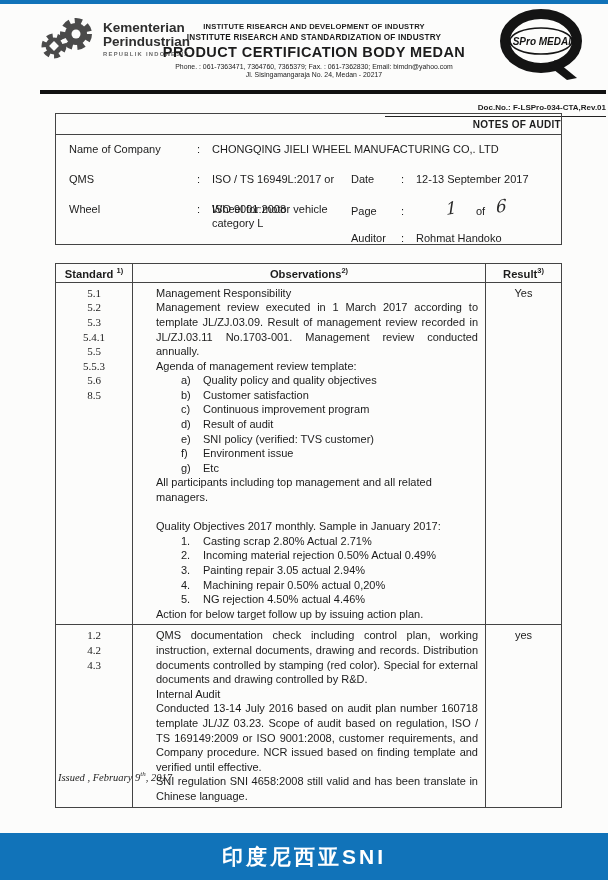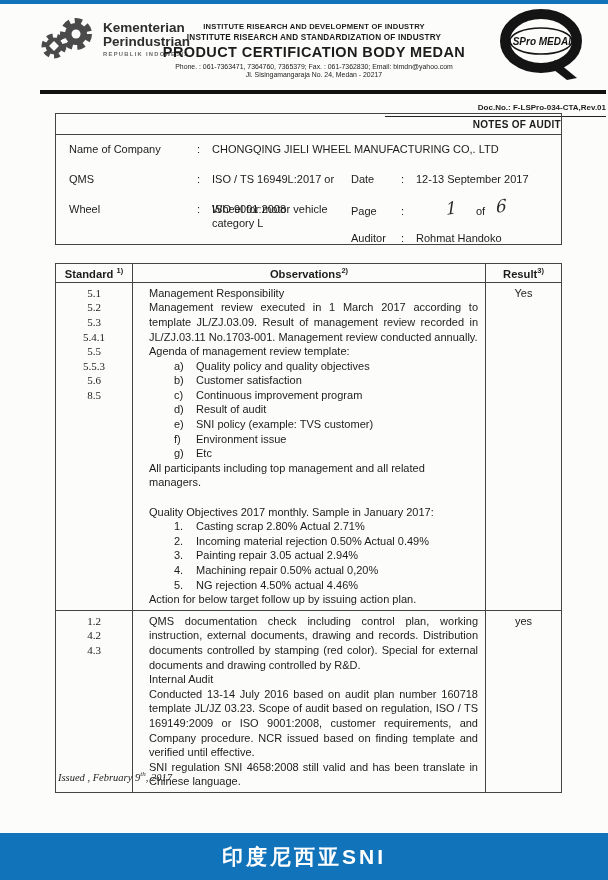--- a/index.html
+++ b/index.html
@@ -43,21 +43,21 @@
   
   .audit-table { position:absolute; left:55px; top:263px; width:507px; border:1.2px solid #444;
                  border-collapse:collapse; font-size:11px; }
   .audit-table td, .audit-table th { border:1.2px solid #444; vertical-align:top; }
   .col-std { width:77px; text-align:center; }
   .col-res { width:76px; text-align:center; }
   .audit-table th { font-weight:bold; padding:2px 2px; font-size:11.2px; }
   .std-cell div { line-height:14.6px; text-align:center; }
   .std-cell { padding-top:3px;font-family:Liberation Serif, serif; }
   .res-cell { padding-top:3px; text-align:center; line-height:14.6px; }
-  .obs-cell { padding:3px 7px 3px 16px; }
+  .obs-cell { padding:3px 7px 3px 23px; }
   .obs-cell .line { line-height:14.6px; }
   .obs-cell .just { line-height:14.6px; text-align:justify; text-align-last:left; }
   .obs-cell .li { line-height:14.6px; padding-left:25px; display:flex; }
   .obs-cell .li .m { width:22px; flex:none; }
   .obs-cell .blank { height:14.6px; }
 
   .issued-line { position:absolute; left:58px; top:770px; font-family:"Liberation Serif", serif;
                  font-style:italic; font-size:10.5px; color:#222; }
   .issued-line sup { font-size:7px; }
 
@@ -178,21 +178,21 @@
         <div class="li">
               <span class="m">c)</span>
               <span>Continuous improvement program</span>
             </div>
         <div class="li">
               <span class="m">d)</span>
               <span>Result of audit</span>
             </div>
         <div class="li">
               <span class="m">e)</span>
-              <span>SNI policy (example: TVS customer)</span>
+              <span>SNI policy (verified: TVS customer)</span>
             </div>
         <div class="li">
               <span class="m">f)</span>
               <span>Environment issue</span>
             </div>
         <div class="li">
               <span class="m">g)</span>
               <span>Etc</span>
             </div>
         <div class="line">All participants including top management and all related managers.</div>

